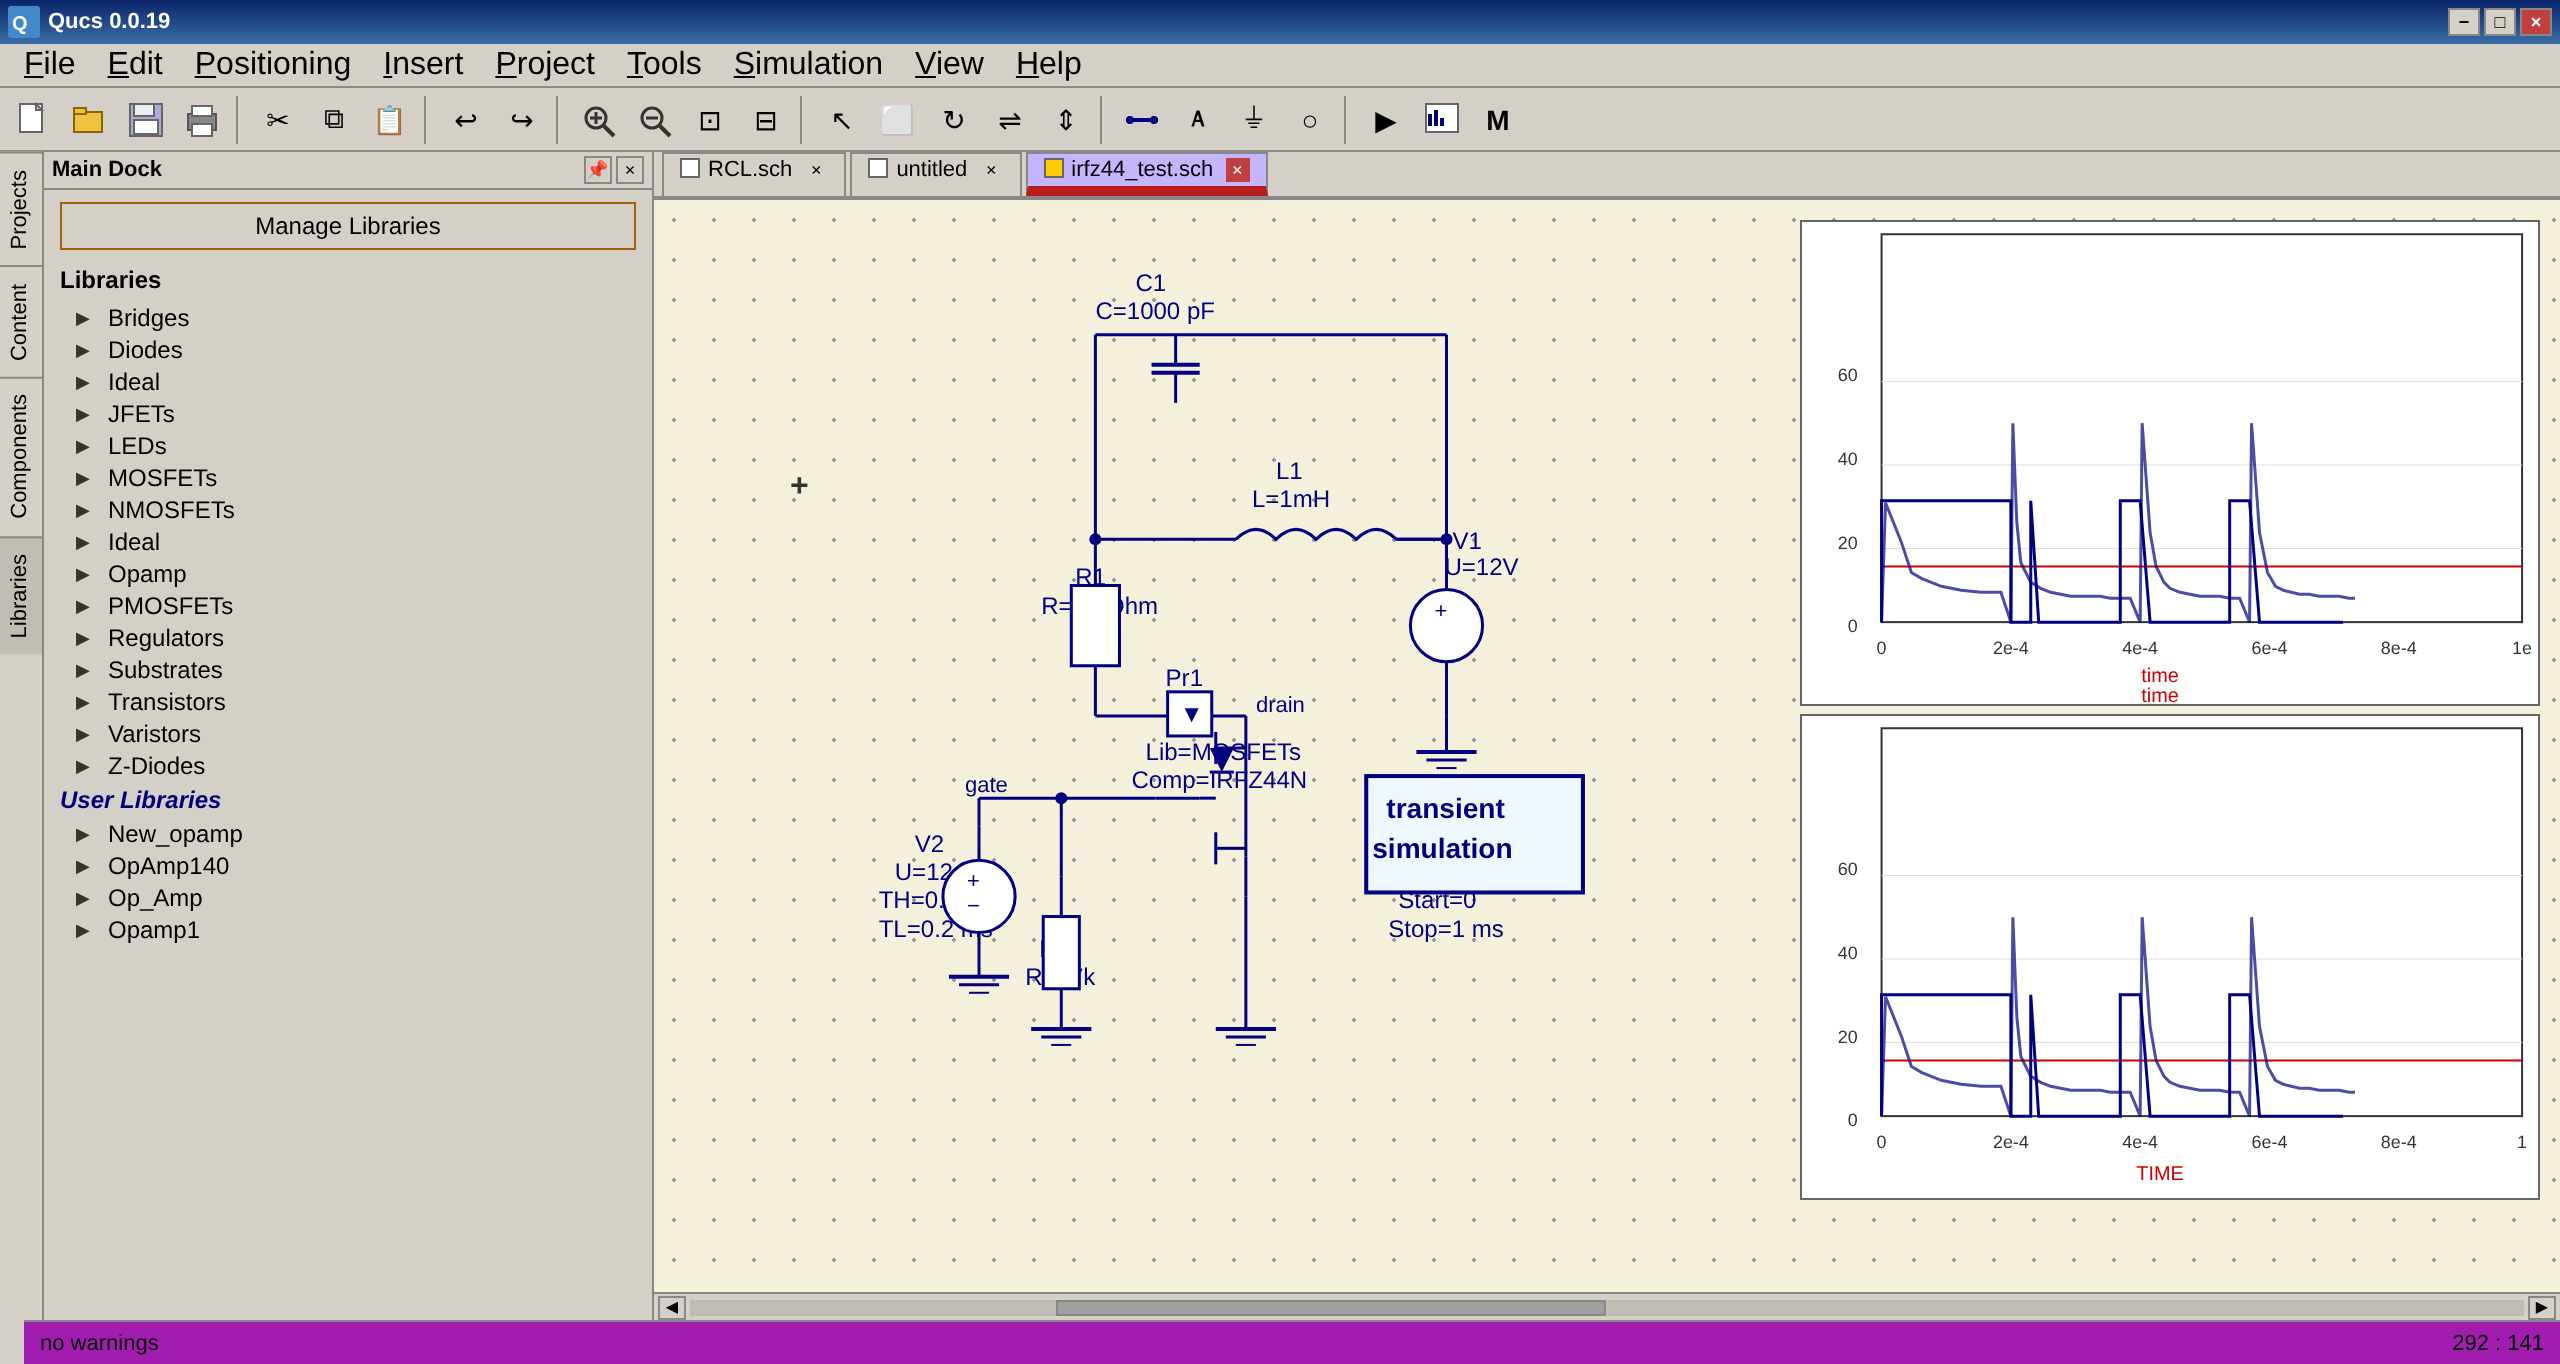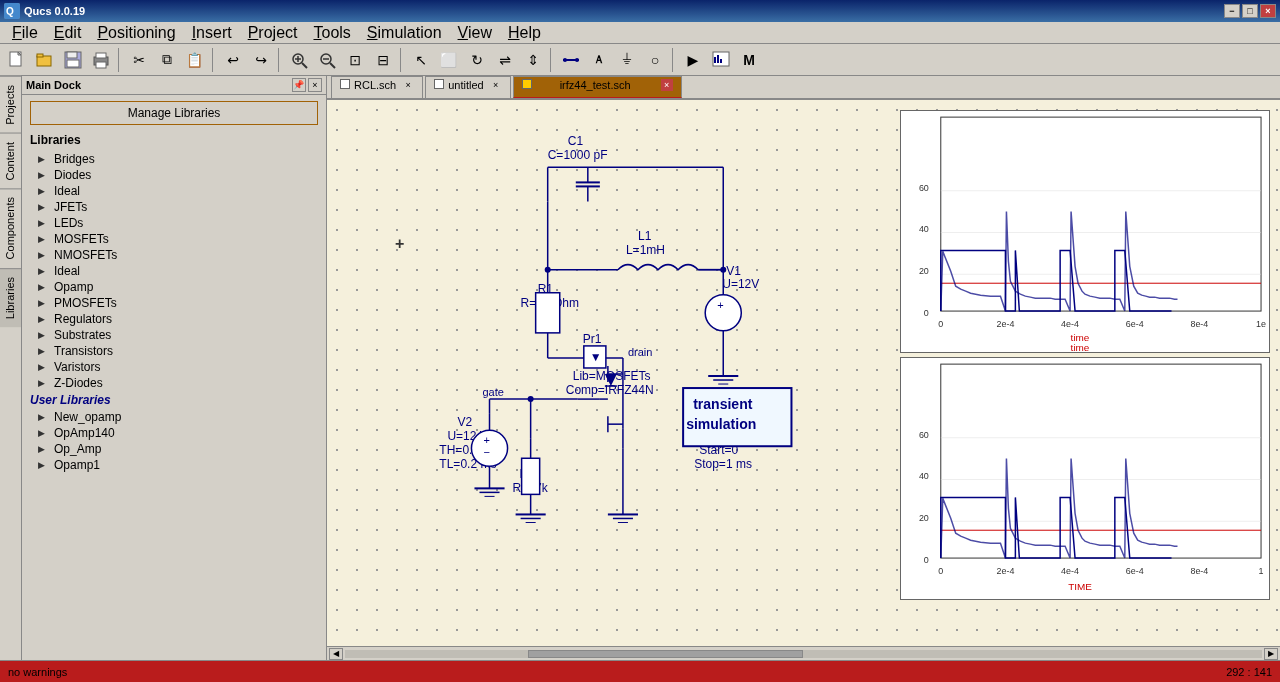--- a/index.html
+++ b/index.html
@@ -182,24 +182,23 @@
       padding: 2px 8px;
       background: #d4d0c8;
       border: 1px solid #888;
       border-bottom: none;
       margin-right: 2px;
       font-size: 11px;
       cursor: pointer;
       height: 22px;
     }
     .tab.active {
-      background: #a16207;
-      border-bottom: 1px solid #b91c1c;
+      background: #c4b5fd;
+      border-bottom: 5px solid #b91c1c;
       z-index: 1;
-      gap: 24px;
     }
     .tab .tab-icon {
       width: 10px; height: 10px;
       border: 1px solid #666;
       background: #fff;
       margin-right: 4px;
       display: inline-block;
     }
     .tab .close-btn {
       width: 12px; height: 12px;
@@ -250,27 +249,28 @@
       flex: 1;
       background: white;
       border: 1px solid #666;
       position: relative;
       overflow: hidden;
     }
 
     
     #statusbar {
       height: 22px;
-      background: #b91c1c;
+      background: #a21caf;
       border-top: 1px solid #888;
       display: flex;
       align-items: center;
       padding: 0 8px;
       font-size: 11px;
       justify-content: space-between;
+      margin-left: 12px;
     }
 
     
     #canvas-hscroll {
       height: 14px;
       background: #d4d0c8;
       border-top: 1px solid #888;
       display: flex;
       align-items: center;
       padding: 0 2px;

